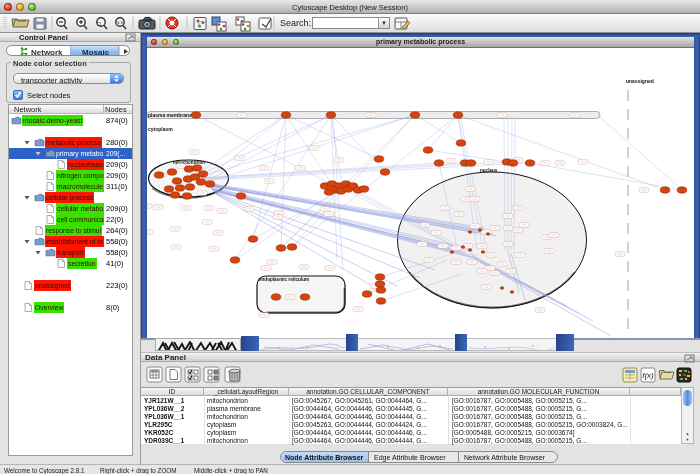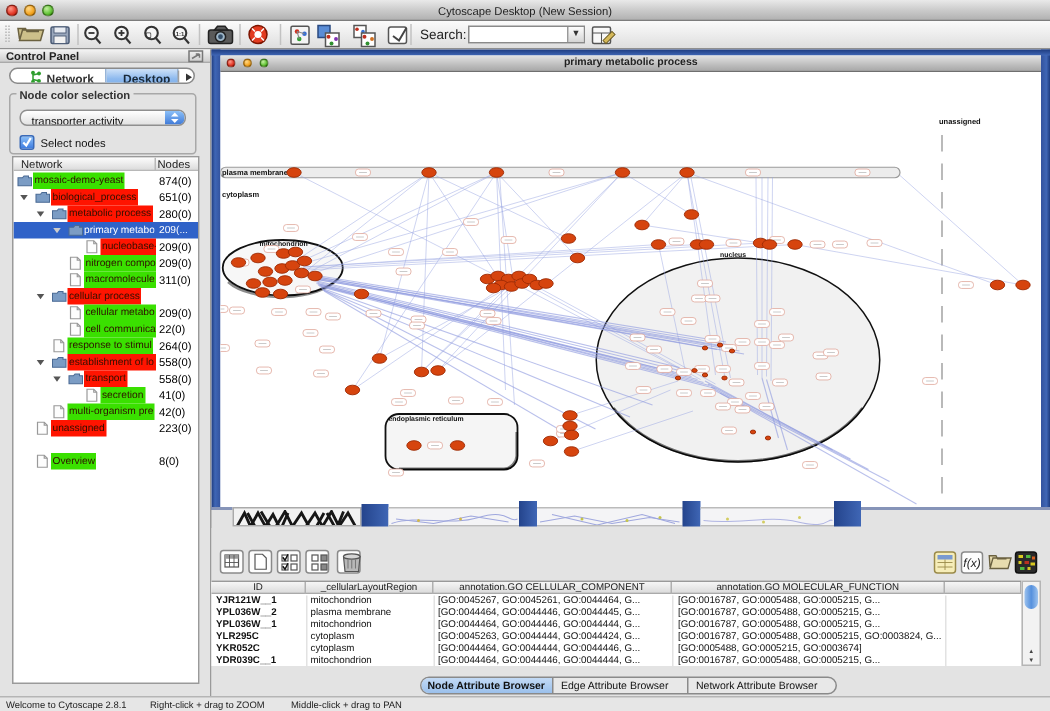--- a/index.html
+++ b/index.html
@@ -101,21 +101,21 @@
 <svg width="20" height="18" style="position:absolute;left:393px;top:0;">
  <rect x="2" y="4" width="12" height="11" rx="1" fill="#f8f8f8" stroke="#555"></rect>
  <line x1="2" y1="8" x2="14" y2="8" stroke="#555" stroke-width=".7"></line>
  <line x1="8" y1="8" x2="8" y2="15" stroke="#555" stroke-width=".7"></line>
  <path d="M9 13 L15 7 L17 9 L11 15 Z" fill="#d5b95a" stroke="#6a5a20" stroke-width=".7"></path>
 </svg>
 </div>
 
 <div class="abs" style="left:0;top:33px;width:141px;height:431px;background:#e3e3e3;border-right:1px solid #9a9a9a;">
  <div class="abs" style="left:0;top:0;width:140px;height:9px;background:linear-gradient(#f4f4f4,#cfcfcf);border-bottom:1px solid #aaa;">
-   <div style="font-size:7.5px;font-weight:bold;color:#222;padding-left:4px;line-height:9px;">Control Panel</div>
+   <div style="font-size:7.5px;font-weight:bold;color:#222;padding-left:19px;line-height:9px;">Control Panel</div>
    <svg width="12" height="9" style="position:absolute;right:3px;top:0;">
         <rect x="1" y="1" width="9" height="7" fill="none" stroke="#777" stroke-width="1"></rect>
         <path d="M3 6 L8 3 M8 3 L8 5.5 M8 3 L5.5 3" stroke="#777" fill="none" stroke-width="1"></path>
       </svg>
  </div>
 
  <div class="abs" style="left:6px;top:12px;width:124px;height:11px;background:#fff;border:1px solid #8a8a8a;border-radius:6px;overflow:hidden;">
    <div class="abs" style="left:63px;top:0;width:49px;height:11px;background:linear-gradient(#cfe2f8,#8db9ee 60%,#7fb0ea);border-left:1px solid #96b4d8;border-right:1px solid #96b4d8;"></div>
    <svg width="124" height="11" style="position:absolute;left:0;top:0;">
      <g stroke="#2e9e2e" stroke-width="1" fill="none">
@@ -124,21 +124,21 @@
           <line x1="15" y1="7" x2="19" y2="8"></line>
         </g>
      <circle cx="15" cy="2.5" r="1.3" fill="#2e9e2e"></circle>
         <circle cx="19" cy="3" r="1.3" fill="#2e9e2e"></circle>
         <circle cx="19" cy="8" r="1.3" fill="#2e9e2e"></circle>
         <circle cx="15" cy="8.5" r="1.3" fill="#2e9e2e"></circle>
      <path d="M117 3 L121 5.5 L117 8 Z" fill="#333"></path>
      <line x1="112" y1="1" x2="112" y2="10" stroke="#a0a0a0"></line>
    </svg>
    <div class="abs" style="left:24px;top:1.5px;font-size:8px;font-weight:bold;color:#333;">Network</div>
-   <div class="abs" style="left:75px;top:1.5px;font-size:8px;font-weight:bold;color:#1a2a3a;">Desktop</div>
+   <div class="abs" style="left:75px;top:1.5px;font-size:8px;font-weight:bold;color:#1a2a3a;">Mosaic</div>
  </div>
 
  <div class="abs" style="left:6px;top:29px;width:125px;height:41px;border:1px solid #a8a8a8;border-radius:3px;"></div>
  <div class="abs" style="left:11px;top:25.5px;font-size:7.5px;font-weight:bold;color:#333;background:#e3e3e3;padding:0 2px;">Node color selection</div>
 
  <div class="abs" style="left:13px;top:40px;width:111px;height:11px;background:linear-gradient(#ffffff,#e2e2e2);border:1px solid #8f8f8f;border-radius:5px;overflow:hidden;">
    <div class="abs" style="left:7px;top:1.5px;font-size:7.5px;color:#111;">transporter activity</div>
    <div class="abs" style="right:0;top:0;width:13px;height:9px;background:linear-gradient(#8cc0f8,#3f7ad8);">
         <svg width="13" height="9" style="display:block;">
           <path d="M6.5 1 L9 3.7 L4 3.7 Z" fill="#fff"></path>
@@ -160,30 +160,20 @@
       <span style="position:absolute;left:96px;top:0;font-size:7.5px;color:#222;line-height:9px;">Nodes</span>
       <span style="position:absolute;left:94px;top:0;width:1px;height:9px;background:#b8b8b8;"></span>
     </div>
     <div class="abs" style="left:0;top:10px;width:111px;height:11px;">
       <svg width="11" height="11" style="position:absolute;left:2px;top:0;">
         <path d="M1 3.5 L4 3.5 L5 2.3 L8 2.3 L8 3.5 L10 3.5 L10 8.8 L1 8.8 Z" fill="#7b9cc4" stroke="#4a6a94" stroke-width=".7"></path>
       </svg>
       <div class="abs" style="left:13px;top:0;max-width:82px;overflow:hidden;white-space:nowrap;font-size:6.8px;line-height:11px;color:#301000;background:#3ae000;padding:0 1px;">mosaic-demo-yeast</div>
       <div class="abs" style="left:97px;top:0;font-size:7.5px;line-height:11px;color:#000;">874(0)</div>
     </div>
-    <div class="abs" style="left:0;top:21px;width:123px;height:11px;">
-      <svg width="8" height="11" style="position:absolute;left:3px;top:0;">
-        <path d="M1.5 4 L6.5 4 L4 7.5 Z" fill="#555"></path>
-      </svg>
-      <svg width="11" height="11" style="position:absolute;left:14px;top:0;">
-        <path d="M1 3.5 L4 3.5 L5 2.3 L8 2.3 L8 3.5 L10 3.5 L10 8.8 L1 8.8 Z" fill="#7b9cc4" stroke="#4a6a94" stroke-width=".7"></path>
-      </svg>
-      <div class="abs" style="left:25px;top:0;max-width:70px;overflow:hidden;white-space:nowrap;font-size:6.8px;line-height:11px;color:#301000;background:#ff1400;padding:0 1px;">biological_process</div>
-      <div class="abs" style="left:97px;top:0;font-size:7.5px;line-height:11px;color:#000;">651(0)</div>
-    </div>
     <div class="abs" style="left:0;top:32px;width:123px;height:11px;">
       <svg width="8" height="11" style="position:absolute;left:14px;top:0;">
         <path d="M1.5 4 L6.5 4 L4 7.5 Z" fill="#555"></path>
       </svg>
       <svg width="11" height="11" style="position:absolute;left:25px;top:0;">
         <path d="M1 3.5 L4 3.5 L5 2.3 L8 2.3 L8 3.5 L10 3.5 L10 8.8 L1 8.8 Z" fill="#7b9cc4" stroke="#4a6a94" stroke-width=".7"></path>
       </svg>
       <div class="abs" style="left:36px;top:0;max-width:59px;overflow:hidden;white-space:nowrap;font-size:6.8px;line-height:11px;color:#301000;background:#ff1400;padding:0 1px;">metabolic process</div>
       <div class="abs" style="left:97px;top:0;font-size:7.5px;line-height:11px;color:#000;">280(0)</div>
     </div>
@@ -275,28 +265,20 @@
       <div class="abs" style="left:47px;top:0;max-width:48px;overflow:hidden;white-space:nowrap;font-size:6.8px;line-height:11px;color:#301000;background:#ff1400;padding:0 1px;">transport</div>
       <div class="abs" style="left:97px;top:0;font-size:7.5px;line-height:11px;color:#000;">558(0)</div>
     </div>
     <div class="abs" style="left:0;top:153px;width:102px;height:11px;">
       <svg width="10" height="11" style="position:absolute;left:47px;top:0;">
         <path d="M2 1.5 L6.5 1.5 L8.5 3.5 L8.5 9.5 L2 9.5 Z" fill="#fdfdfd" stroke="#999" stroke-width=".8"></path>
         <path d="M6.5 1.5 L6.5 3.5 L8.5 3.5" fill="none" stroke="#999" stroke-width=".8"></path>
       </svg>
       <div class="abs" style="left:58px;top:0;max-width:37px;overflow:hidden;white-space:nowrap;font-size:6.8px;line-height:11px;color:#301000;background:#3ae000;padding:0 1px;">secretion</div>
       <div class="abs" style="left:97px;top:0;font-size:7.5px;line-height:11px;color:#000;">41(0)</div>
-    </div>
-    <div class="abs" style="left:0;top:164px;width:123px;height:11px;">
-      <svg width="10" height="11" style="position:absolute;left:25px;top:0;">
-        <path d="M2 1.5 L6.5 1.5 L8.5 3.5 L8.5 9.5 L2 9.5 Z" fill="#fdfdfd" stroke="#999" stroke-width=".8"></path>
-        <path d="M6.5 1.5 L6.5 3.5 L8.5 3.5" fill="none" stroke="#999" stroke-width=".8"></path>
-      </svg>
-      <div class="abs" style="left:36px;top:0;max-width:59px;overflow:hidden;white-space:nowrap;font-size:6.8px;line-height:11px;color:#301000;background:#3ae000;padding:0 1px;">multi-organism pre</div>
-      <div class="abs" style="left:97px;top:0;font-size:7.5px;line-height:11px;color:#000;">42(0)</div>
     </div>
     <div class="abs" style="left:0;top:175px;width:123px;height:11px;">
       <svg width="10" height="11" style="position:absolute;left:14px;top:0;">
         <path d="M2 1.5 L6.5 1.5 L8.5 3.5 L8.5 9.5 L2 9.5 Z" fill="#fdfdfd" stroke="#999" stroke-width=".8"></path>
         <path d="M6.5 1.5 L6.5 3.5 L8.5 3.5" fill="none" stroke="#999" stroke-width=".8"></path>
       </svg>
       <div class="abs" style="left:25px;top:0;max-width:70px;overflow:hidden;white-space:nowrap;font-size:6.8px;line-height:11px;color:#301000;background:#ff1400;padding:0 1px;">unassigned</div>
       <div class="abs" style="left:97px;top:0;font-size:7.5px;line-height:11px;color:#000;">223(0)</div>
     </div>
     <div class="abs" style="left:0;top:197px;width:123px;height:11px;padding-left:27px;">
@@ -685,20 +667,27 @@
       <g stroke="#9aa0dd" stroke-width="0.7" fill="none" opacity="0.75">
 <path d="M2 7 C 25 10, 45 3, 65 8 S 85 5, 88 7"></path>
         <circle cx="18" cy="6" r="1" fill="#c8c030" stroke="none"></circle>
         <circle cx="42" cy="8" r="1" fill="#c8c030" stroke="none"></circle>
         <circle cx="66" cy="5" r="1" fill="#c8c030" stroke="none"></circle>
       </g>
     </svg></div>
 <div class="abs" style="left:556px;top:334px;width:18px;height:17px;background:linear-gradient(90deg,#24448c,#3f66b5);"></div>
 
 <div class="abs" style="left:141px;top:352px;width:559px;height:112px;background:#e3e3e3;">
+ <div class="abs" style="left:0;top:0;width:559px;height:10px;background:linear-gradient(#f4f4f4,#cfcfcf);border-bottom:1px solid #aaa;border-top:1px solid #bbb;">
+   <div style="font-size:8px;font-weight:bold;color:#222;padding-left:4px;line-height:10px;">Data Panel</div>
+   <svg width="12" height="9" style="position:absolute;right:4px;top:1px;">
+        <rect x="1" y="1" width="9" height="7" fill="none" stroke="#777" stroke-width="1"></rect>
+        <path d="M3 6 L8 3 M8 3 L8 5.5 M8 3 L5.5 3" stroke="#777" fill="none" stroke-width="1"></path>
+      </svg>
+ </div>
 
  <svg width="559" height="24" style="position:absolute;left:0;top:12px;">
   <g fill="#fdfdfd" stroke="#8a8a8a">
     <rect x="6" y="3" width="15" height="15" rx="2"></rect>
         <rect x="25" y="3" width="15" height="15" rx="2"></rect>
     <rect x="44" y="3" width="15" height="15" rx="2"></rect>
         <rect x="63" y="3" width="15" height="15" rx="2"></rect>
     <rect x="84" y="3" width="15" height="15" rx="2"></rect>
   </g>
 

